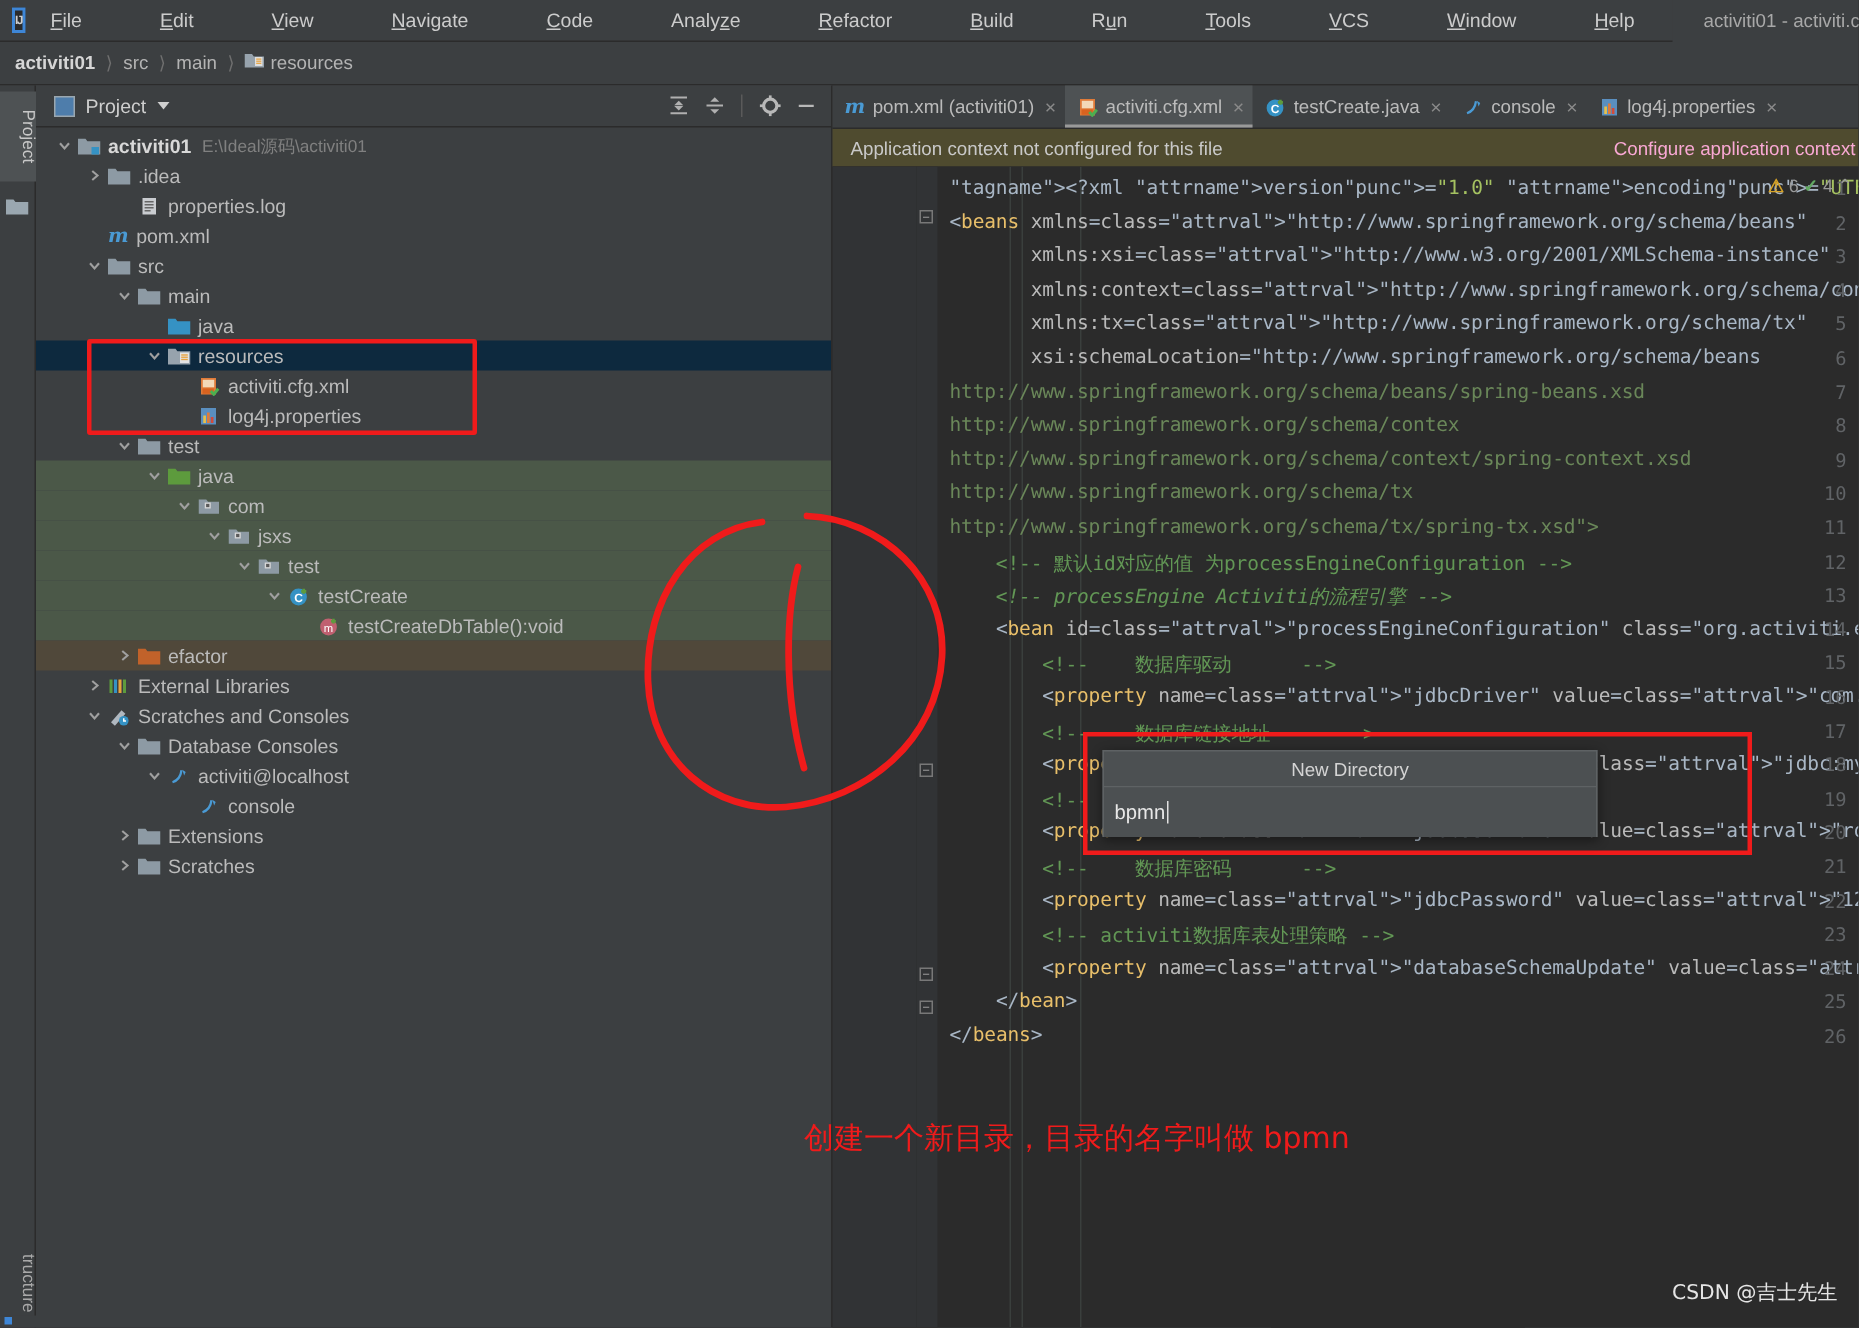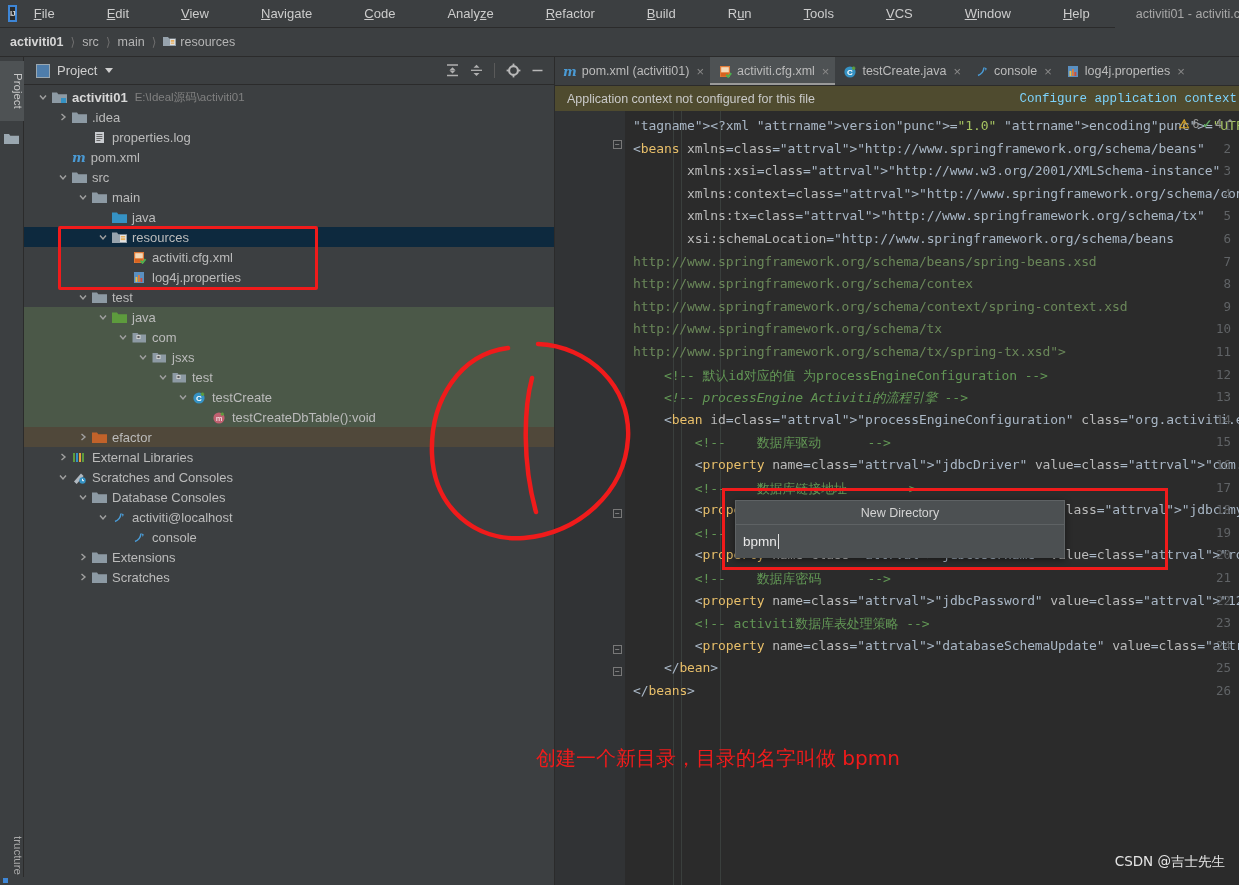--- a/index.html
+++ b/index.html
@@ -120,21 +120,21 @@
     content: ""; position: absolute; left: 0; right: 0; bottom: 0; height: 2px;
     background: #9a9a9a;
   }
   .etab-close { color: #8a8a8a; font-size: 13px; margin-left: 2px; }
 
   .notifbar {
     height: 25px; background: #4f4b2f; display: flex; align-items: center;
     justify-content: space-between; padding: 0 2px 0 12px; font-size: 12.5px;
   }
   .notif-text { color: #c9c9c9; }
-  .notif-link { color: #7dd3fc; cursor: default; white-space: nowrap; font-family: Liberation Mono, monospace; }
+  .notif-link { color: #f9a8d4; cursor: default; white-space: nowrap; }
 
   .codearea {
     position: relative; height: 774px; background: #2b2b2b; overflow: hidden;
     font-family: "DejaVu Sans Mono", "Liberation Mono", monospace;
     font-size: 13px;
   }
   .gutter {
     position: absolute; left: 0; top: 0; width: 56px; height: 100%;
     background: #313335;
   }

